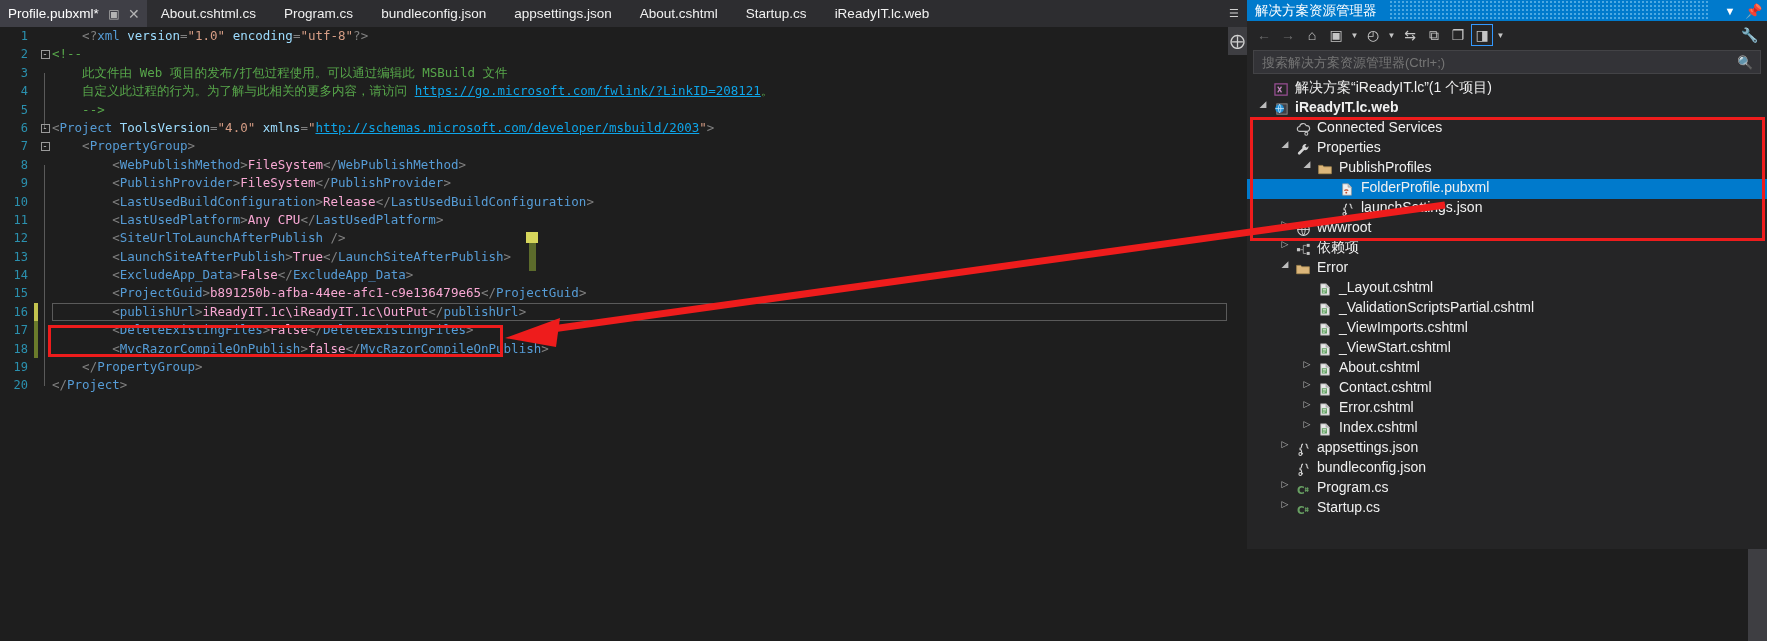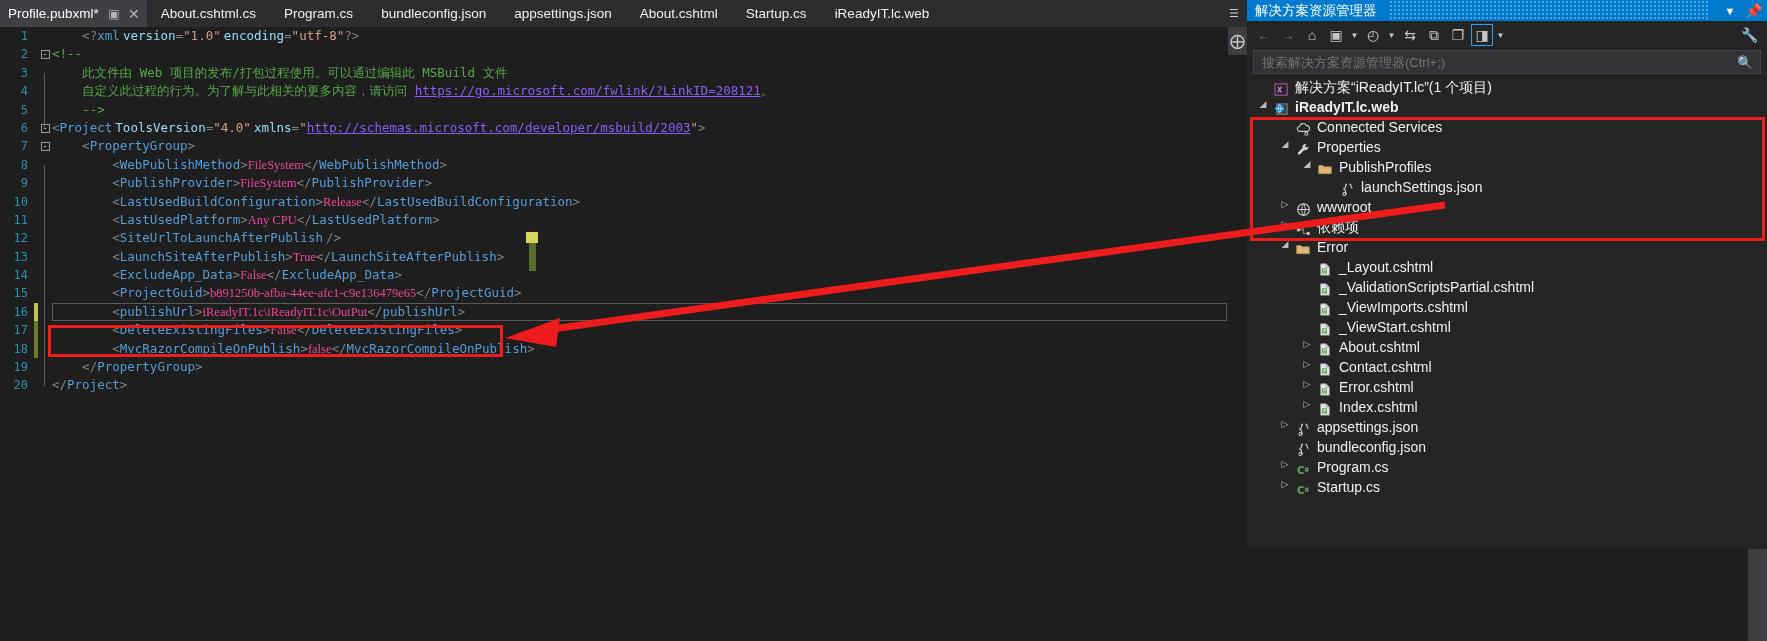--- a/index.html
+++ b/index.html
@@ -61,23 +61,23 @@
     display:inline-block;width:9px;height:9px;border:1px solid #9a9a9a;
     line-height:7px;font-size:9px;color:#d0d0d0;text-align:center;box-sizing:border-box;
   }
   .vbar{
     position:absolute;left:6px;top:0;width:1px;height:18.4px;background:#5a5a5a;
   }
   .code-text{flex:1;color:#d4d4d4;}
 
   .tk-punct{color:#808080;}
   .tk-tag{color:#569cd6;}
-  .tk-val{color:#ec4899;font-family:Liberation Serif, serif;}
+  .tk-val{color:#f9a8d4;}
   .tk-com{color:#57a64a;}
-  .tk-link{color:#8b5cf6;text-decoration:underline;margin-top:20px;}
+  .tk-link{color:#0ea5e9;text-decoration:underline;margin-top:20px;}
   .tk-attr{color:#9cdcfe;}
   .tk-str{color:#d69d85;}
 
   .cur-line-box{
     position:absolute;left:52px;right:20px;height:18.4px;
     border:1px solid #5a5a5a;box-sizing:border-box;pointer-events:none;
   }
 
   
   .code-red-rect{
@@ -318,20 +318,32 @@
         </div>
         <div class="tr" style="padding-left: 52px;">
           <span class="tw">◢</span>
           <span class="ico">
             <svg width="16" height="15" viewBox="0 0 16 16">
               <path d="M1.2 3.6h4.4l1.2 1.5h8v7.4H1.2z" fill="#dcb67a" stroke="#a98b52" stroke-width=".8"></path>
             </svg>
           </span>
           <span class="lbl">PublishProfiles</span>
         </div>
+        <div class="tr selected" style="padding-left: 74px;">
+          <span class="tw"></span>
+          <span class="ico">
+            <svg width="14" height="15" viewBox="0 0 16 16">
+              <path d="M3 1.5h6.2L13 5.3v9.2H3z" fill="#f0f0f0" stroke="#9a9a9a" stroke-width=".8"></path>
+              <path d="M9.2 1.5V5.3H13" fill="#c8c8c8" stroke="#9a9a9a" stroke-width=".7"></path>
+              <path d="M5 9.4c1.2-1.4 3.2-1.4 4.4 0" stroke="#c04a2a" stroke-width="1.4" fill="none"></path>
+              <circle cx="7.2" cy="11.6" r="1.1" fill="#c04a2a"></circle>
+            </svg>
+          </span>
+          <span class="lbl">FolderProfile.pubxml</span>
+        </div>
         <div class="tr" style="padding-left: 74px;">
           <span class="tw"></span>
           <span class="ico">
             <svg width="15" height="15" viewBox="0 0 16 16">
               <path d="M7.5 2.2c-1.6 0-1.6 1.3-1.6 2.6 0 1.3-.4 1.9-1.6 1.9v1.4c1.2 0 1.6.6 1.6 1.9 0 1.3 0 2.6 1.6 2.6" fill="none" stroke="#d4d4d4" stroke-width="1.2"></path>
               <circle cx="4.6" cy="12.8" r="1.5" fill="none" stroke="#d4d4d4" stroke-width="1.1"></circle>
               <path d="M10.2 2.2c1.6 0 1.6 1.3 1.6 2.6 0 1.3.4 1.9 1.6 1.9" fill="none" stroke="#d4d4d4" stroke-width="1.2"></path>
             </svg>
           </span>
           <span class="lbl">launchSettings.json</span>

